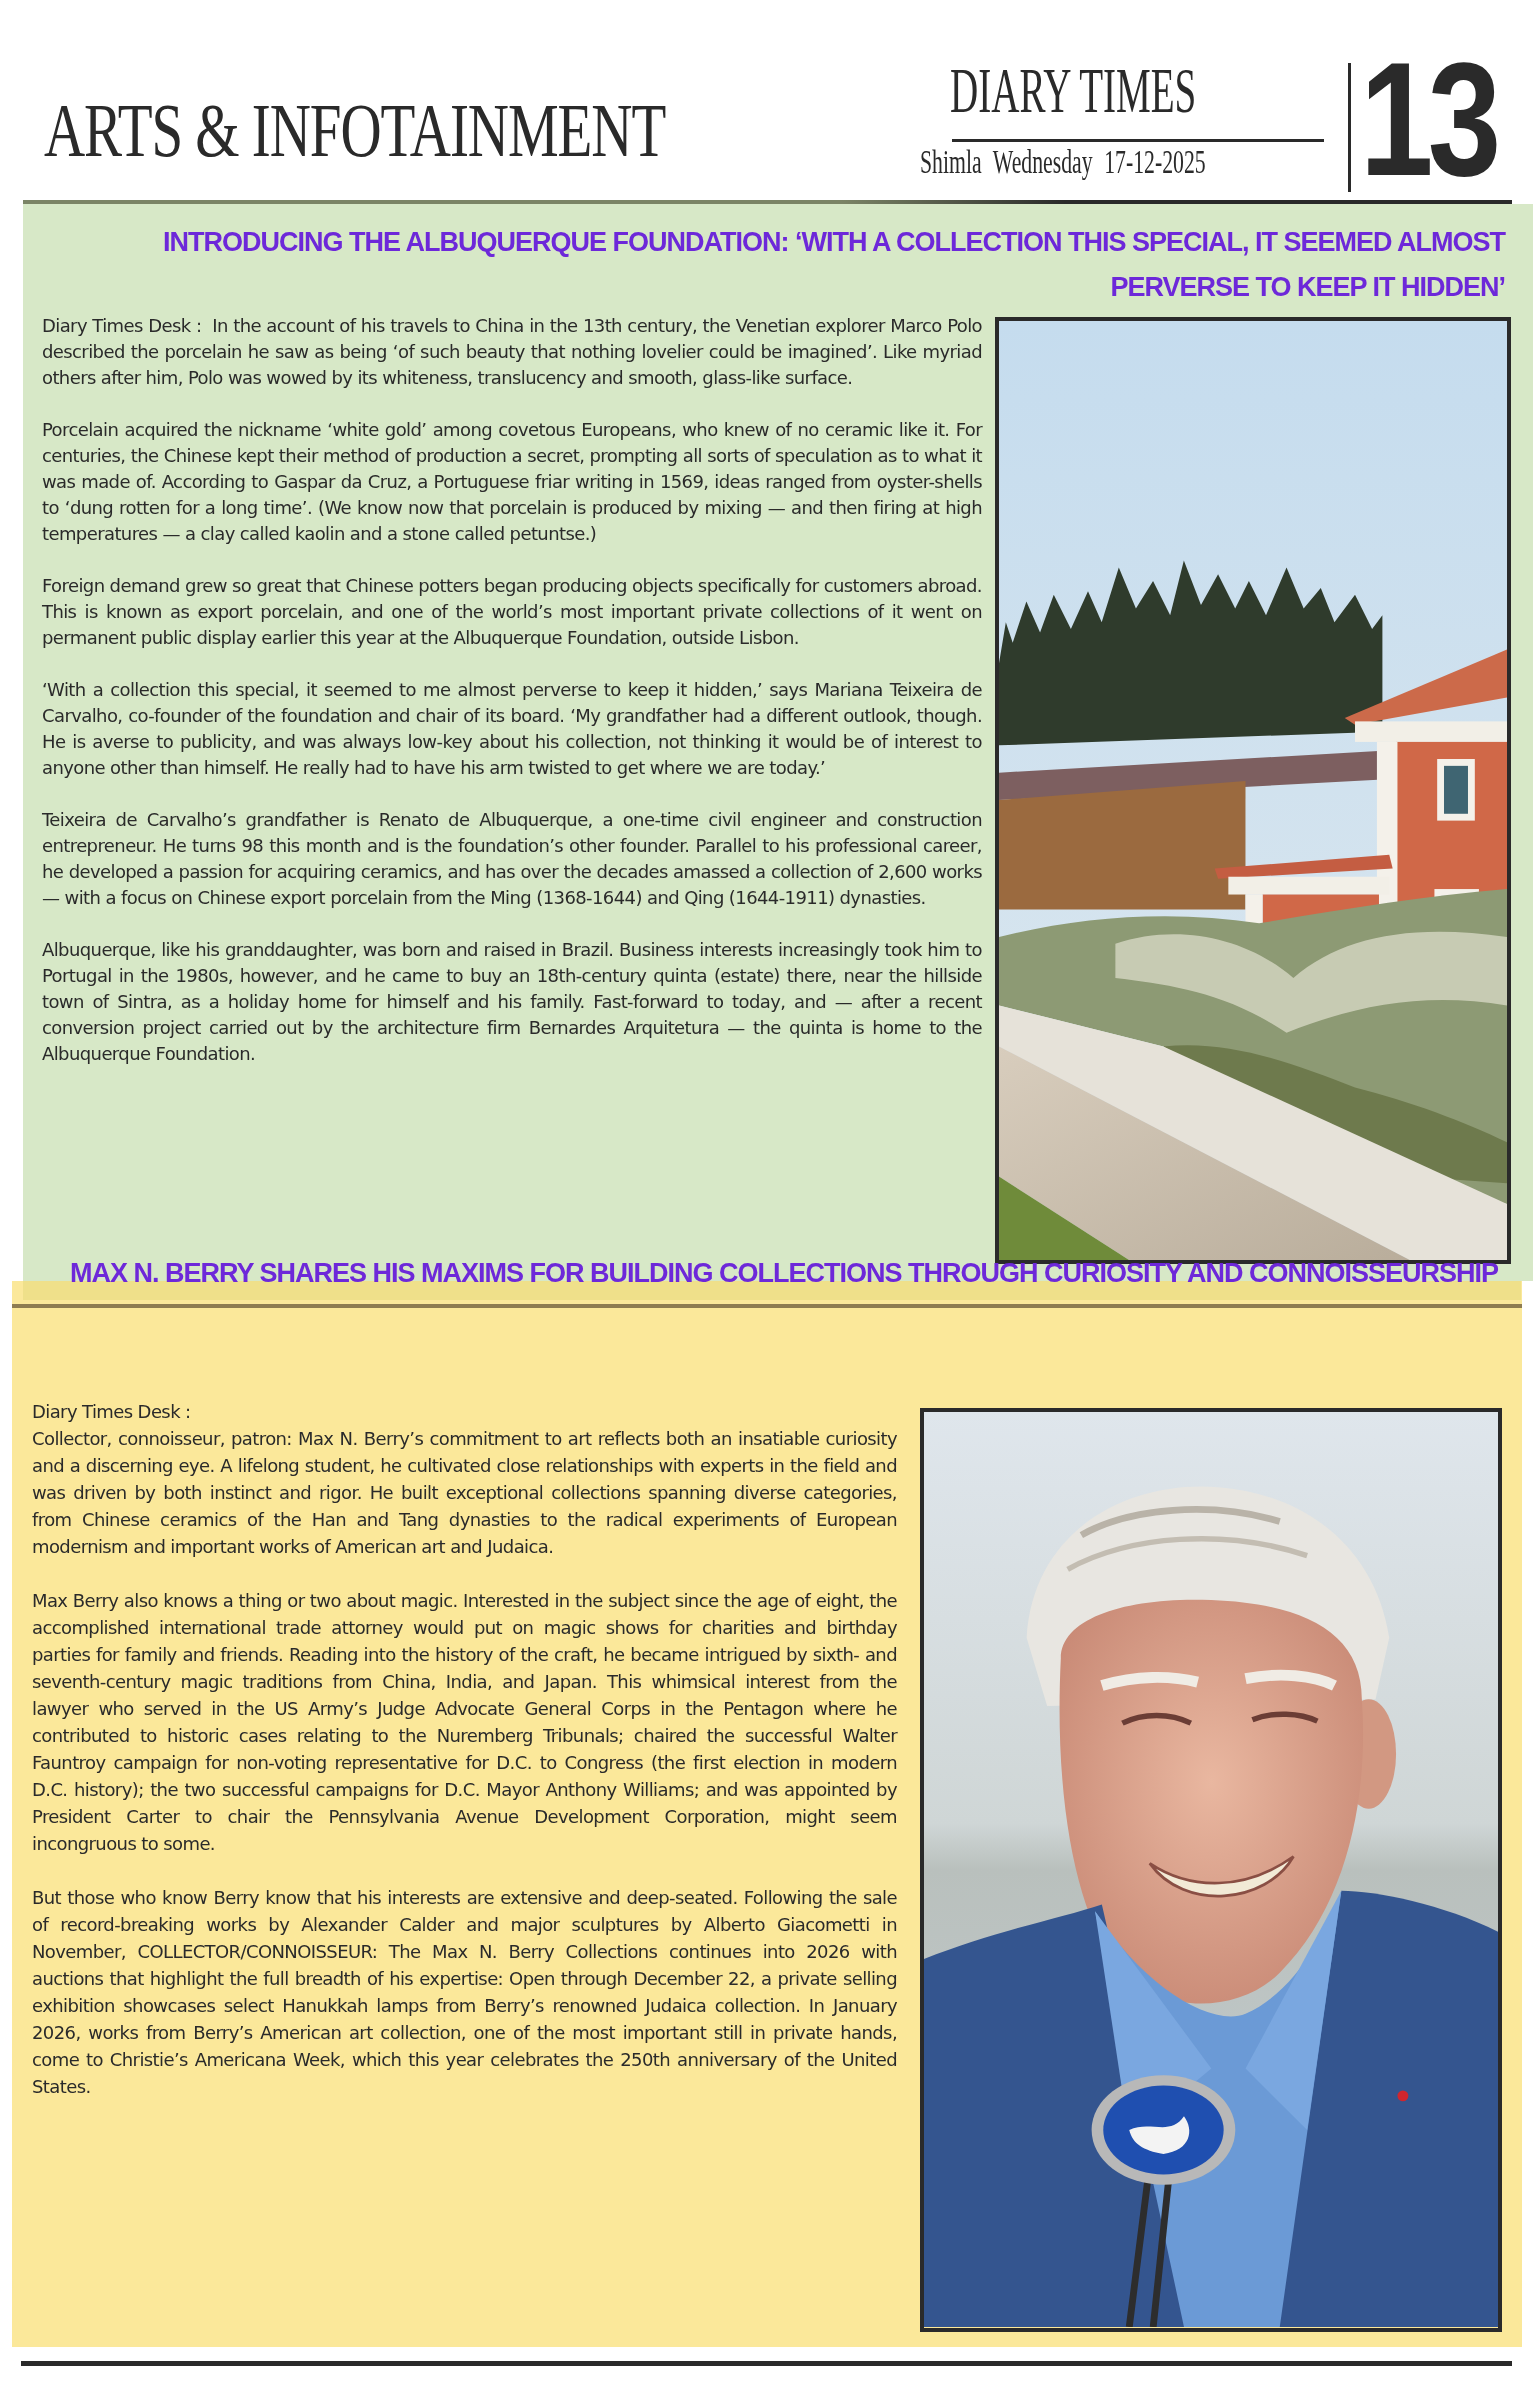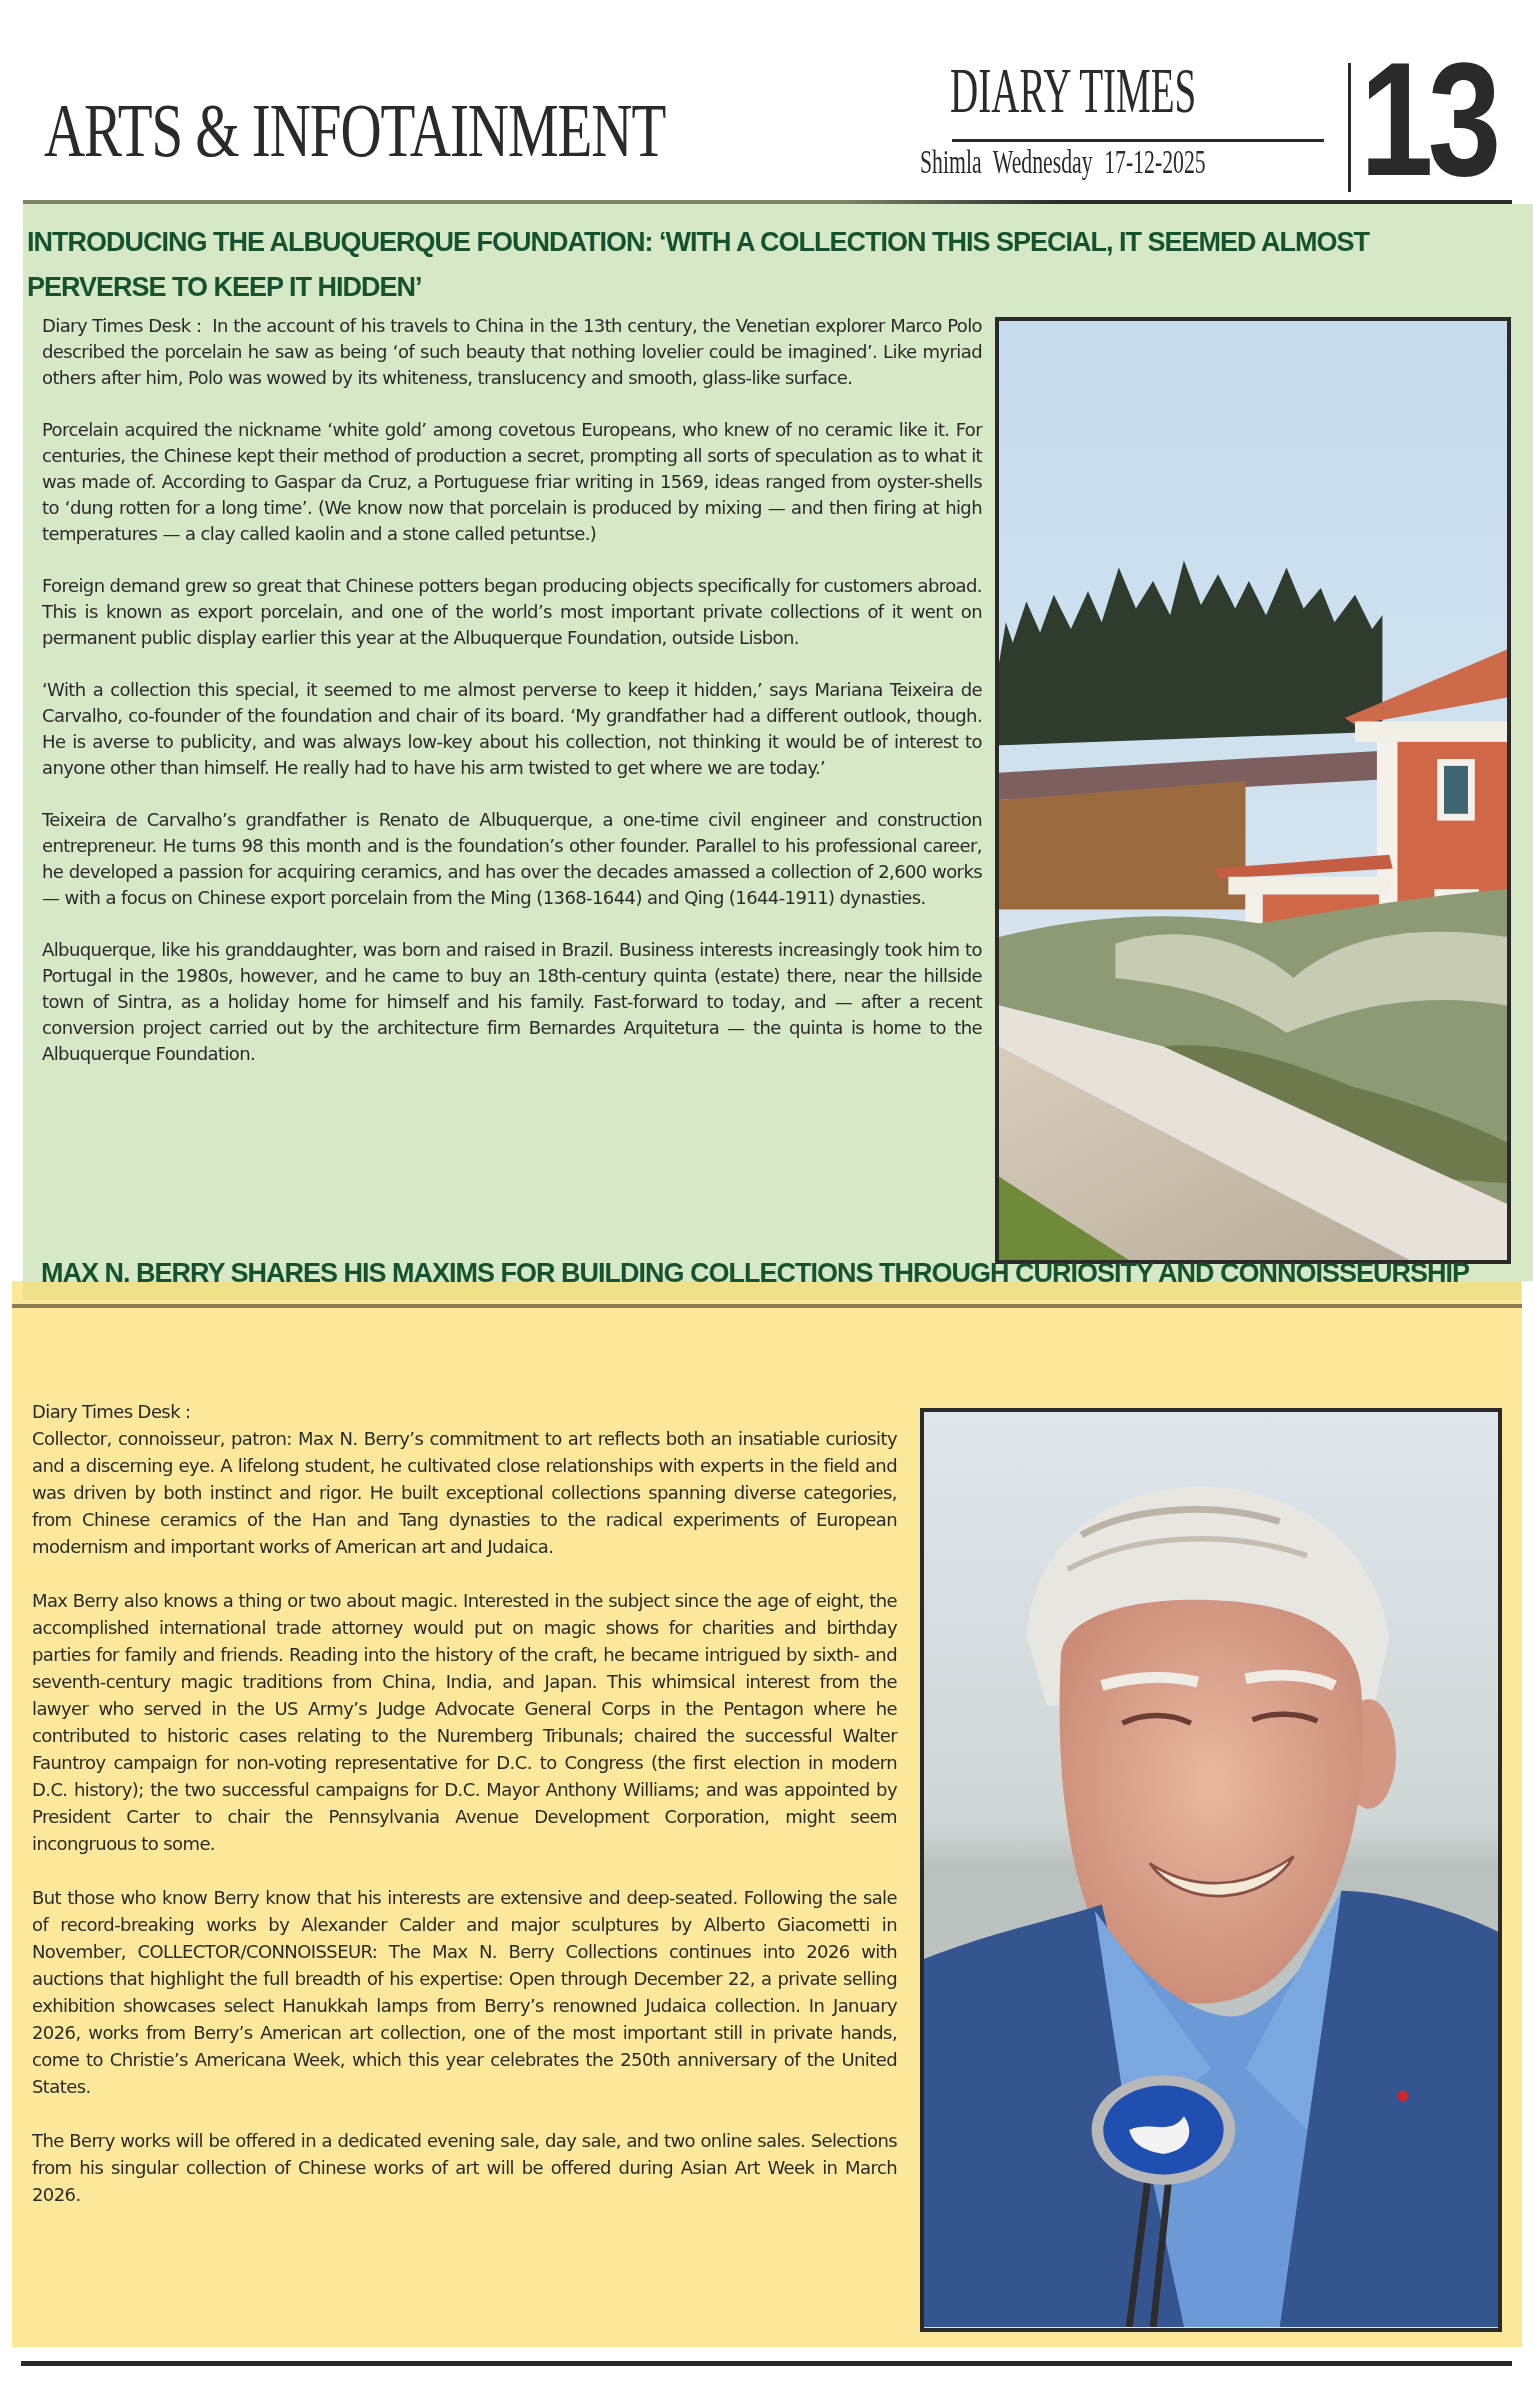--- a/index.html
+++ b/index.html
@@ -39,22 +39,22 @@
     color:#2a2a2a;
   }
   .masthead-rule {
     left:23px; top:200px; width:1489px; height:4.1px;
     background:linear-gradient(90deg,#7b8466 0%,#7b8466 55%,#2a2a2a 70%,#2a2a2a 100%);
   }
 
   
   .article-green { left:23px; top:204px; width:1510px; height:1077px; background:#d7e8c7; }
   .headline {
-    font-family:"Liberation Sans", sans-serif; font-weight:bold; text-align:left;
-    color:#14532d; letter-spacing:-1px;
+    font-family:"Liberation Sans", sans-serif; font-weight:bold; text-align:right;
+    color:#6d28d9; letter-spacing:-1px;
   }
   .headline-1 { left:27px; top:220px; width:1478px; font-size:27px; line-height:45px; }
   .body-text {
     font-family:"DejaVu Sans", sans-serif; color:#2a2a2a; text-align:justify;
     font-size:18px; letter-spacing:-0.6px;
   }
   .body-1 { left:42px; top:313px; width:940px; line-height:26px; }
   .body-1 p, .body-2 p { margin:0 0 26px 0; }
   .body-2 p { margin-bottom:27px; }
   .byline { font-weight:normal; }
@@ -151,21 +151,20 @@
   <div class="abs article-yellow"></div>
   <div class="abs article-yellow-band"></div>
   <div class="abs section-rule"></div>
   <h1 class="abs headline headline-2" style="margin:0">MAX N. BERRY SHARES HIS MAXIMS FOR BUILDING COLLECTIONS THROUGH CURIOSITY AND CONNOISSEURSHIP</h1>
 
   <div class="abs body-text body-2">
     <p style="margin:0"><span class="byline">Diary Times Desk :</span></p>
     <p>Collector, connoisseur, patron: Max N. Berry’s commitment to art reflects both an insatiable curiosity and a discerning eye. A lifelong student, he cultivated close relationships with experts in the field and was driven by both instinct and rigor. He built exceptional collections spanning diverse categories, from Chinese ceramics of the Han and Tang dynasties to the radical experiments of European modernism and important works of American art and Judaica.</p>
     <p>Max Berry also knows a thing or two about magic. Interested in the subject since the age of eight, the accomplished international trade attorney would put on magic shows for charities and birthday parties for family and friends. Reading into the history of the craft, he became intrigued by sixth- and seventh-century magic traditions from China, India, and Japan. This whimsical interest from the lawyer who served in the US Army’s Judge Advocate General Corps in the Pentagon where he contributed to historic cases relating to the Nuremberg Tribunals; chaired the successful Walter Fauntroy campaign for non-voting representative for D.C. to Congress (the first election in modern D.C. history); the two successful campaigns for D.C. Mayor Anthony Williams; and was appointed by President Carter to chair the Pennsylvania Avenue Development Corporation, might seem incongruous to some.</p>
     <p>But those who know Berry know that his interests are extensive and deep-seated. Following the sale of record-breaking works by Alexander Calder and major sculptures by Alberto Giacometti in November, COLLECTOR/CONNOISSEUR: The Max N. Berry Collections continues into 2026 with auctions that highlight the full breadth of his expertise: Open through December 22, a private selling exhibition showcases select Hanukkah lamps from Berry’s renowned Judaica collection. In January 2026, works from Berry’s American art collection, one of the most important still in private hands, come to Christie’s Americana Week, which this year celebrates the 250th anniversary of the United States.</p>
-    <p>The Berry works will be offered in a dedicated evening sale, day sale, and two online sales. Selections from his singular collection of Chinese works of art will be offered during Asian Art Week in March 2026.</p>
   </div>
 
   <div class="abs photo-frame photo-2">
     <svg width="574" height="915" viewBox="0 0 839 1338" preserveAspectRatio="none">
       <defs>
         <linearGradient id="bg2" x1="0" y1="0" x2="0" y2="1">
           <stop offset="0" stop-color="#dfe6ec"></stop>
           <stop offset="0.45" stop-color="#cfd6d6"></stop>
           <stop offset="0.5" stop-color="#b9c0bd"></stop>
           <stop offset="1" stop-color="#c7cfd3"></stop>

